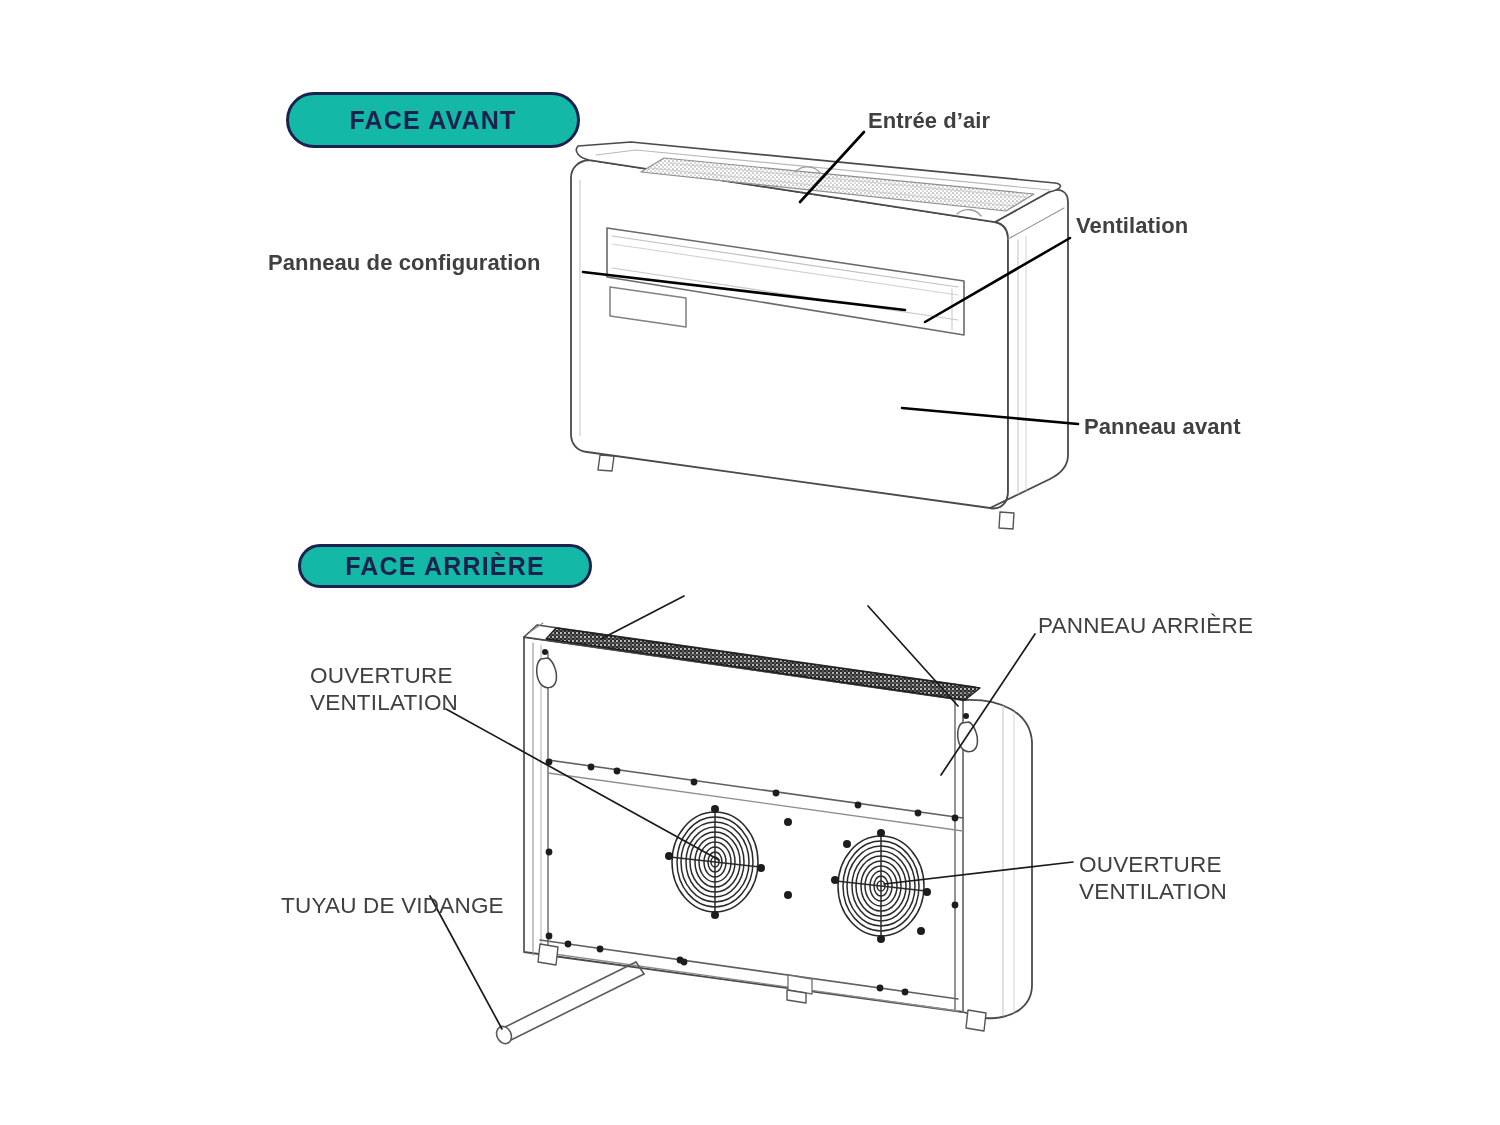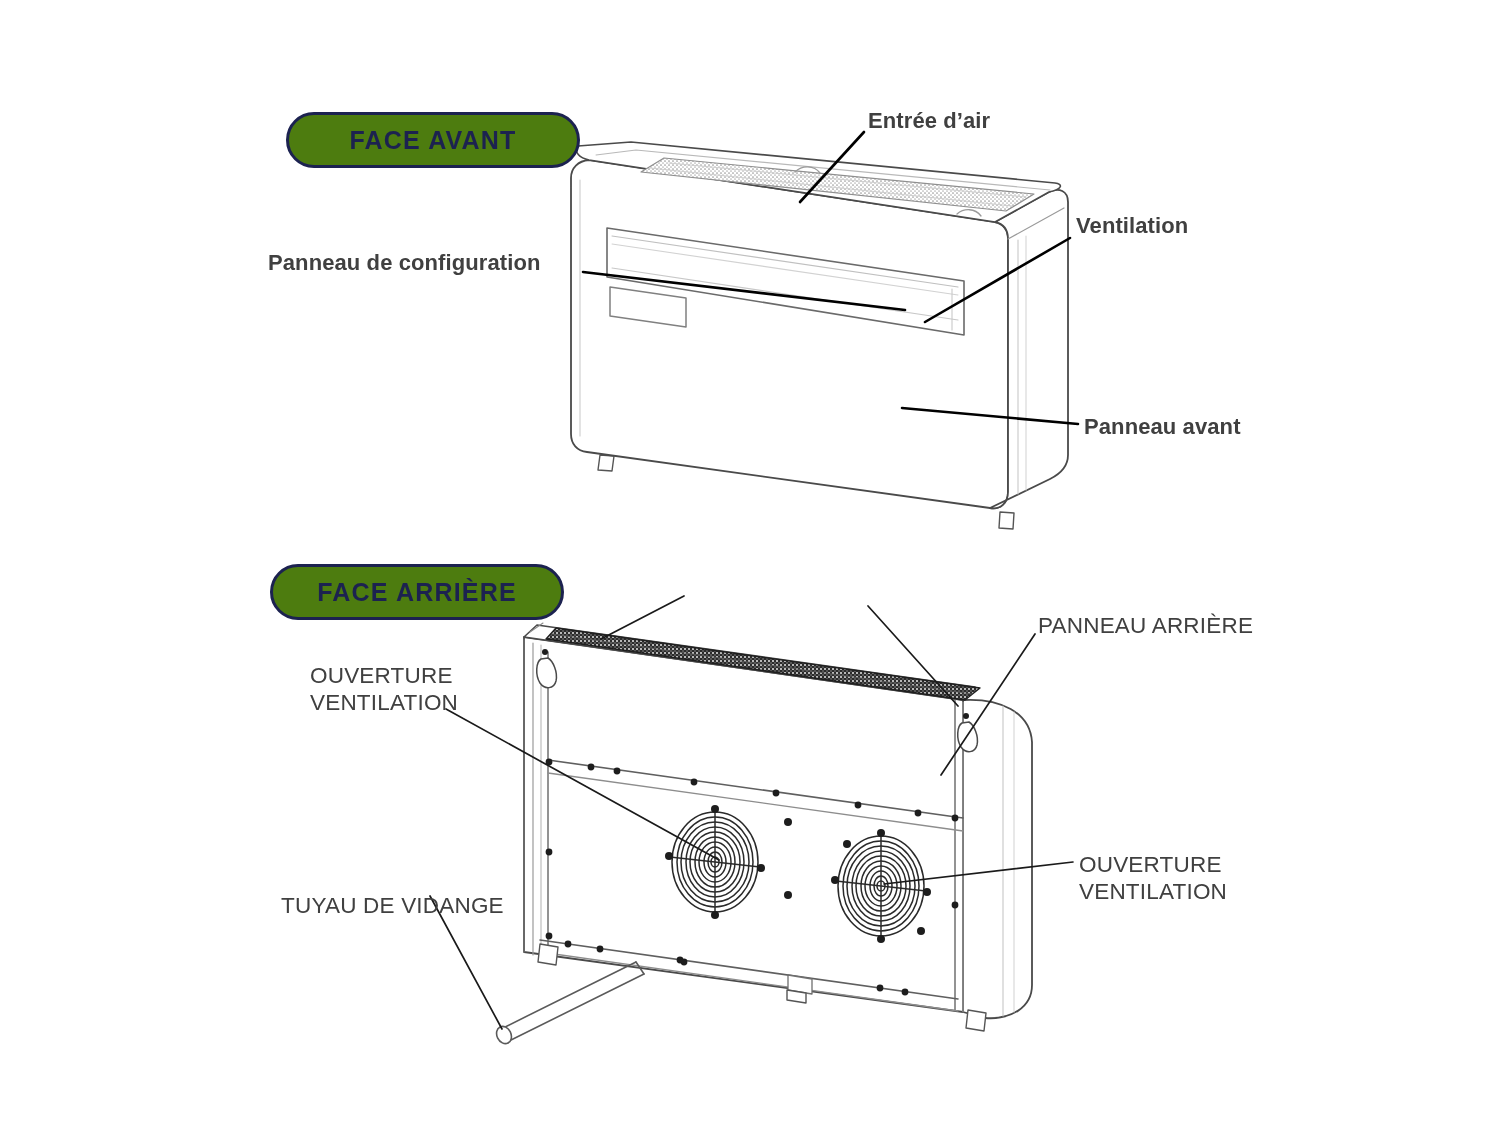--- a/index.html
+++ b/index.html
@@ -26,34 +26,33 @@
     left: 0; top: 0;
     width: 1500px;
     height: 1125px;
   }
   
   .badge {
     position: absolute;
     box-sizing: border-box;
     border: 3px solid #1c2250;
     border-radius: 999px;
-    background: #4d7c0f;
+    background: #14b8a6;
     color: #1c2250;
     font-family: "Liberation Sans", sans-serif;
     font-weight: bold;
     font-size: 25px;
     letter-spacing: 1.2px;
     display: flex;
     align-items: center;
     justify-content: center;
     white-space: nowrap;
-    margin-top: 20px;
   }
   #badge-front { left: 286px; top: 92px;  width: 294px; height: 56px; }
-  #badge-rear  { left: 270px; top: 544px; width: 294px; height: 56px; }
+  #badge-rear  { left: 298px; top: 544px; width: 294px; height: 44px; }
 
   
   .label {
     position: absolute;
     color: #404040;
     white-space: nowrap;
     line-height: 1.18;
   }
   .label.bold {
     font-weight: bold;

